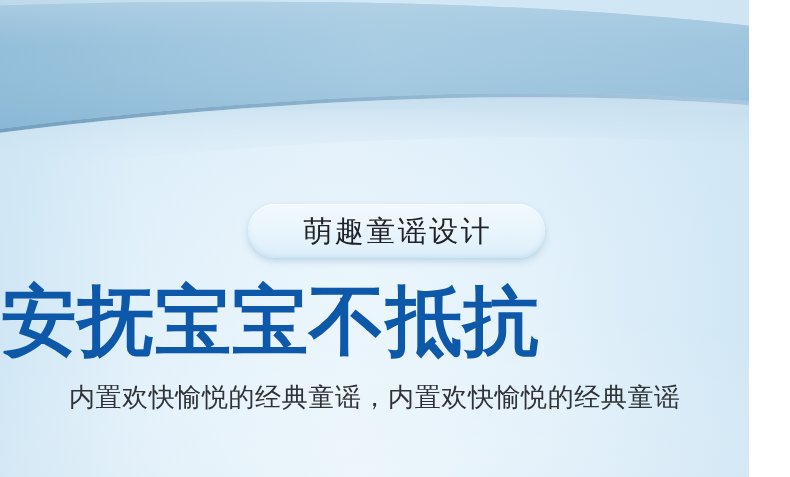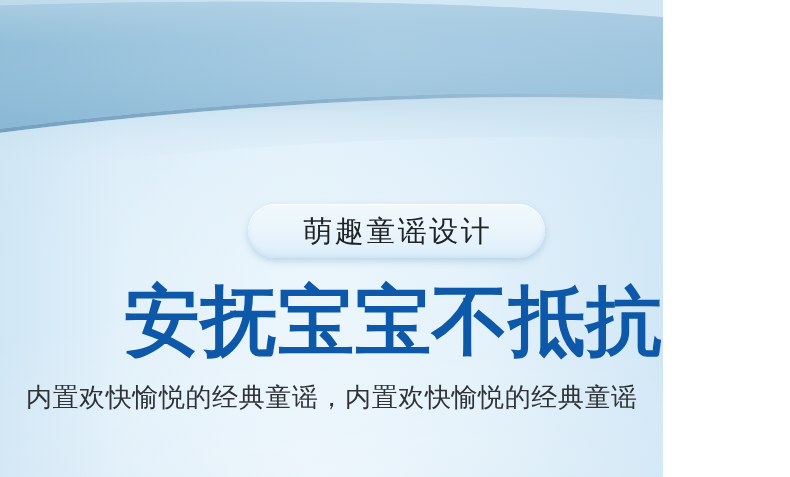--- a/index.html
+++ b/index.html
@@ -9,21 +9,21 @@
   }
   body {
     width: 790px;
     height: 477px;
     overflow: hidden;
     font-family: "Liberation Sans", "DejaVu Sans", sans-serif;
   }
 
   .banner {
     position: relative;
-    width: 663px;
+    width: 749px;
     height: 477px;
     overflow: hidden;
     background: #c4b5fd;
     text-decoration: underline;
   }
 
   
   .bg-base {
     position: absolute;
     inset: 0;
@@ -85,22 +85,21 @@
     font-weight: 400;
     white-space: nowrap;
   }
 
   
   .headline {
     position: absolute;
     left: 0;
     right: 0;
     top: 282px;
-    text-align: right;
-    margin-left: 15px;
+    text-align: left;
   }
   .headline-text {
     display: inline-block;
     font-size: 76px;
     line-height: 78px;
     font-weight: bold;
     color: #0d58a8;
     letter-spacing: 1px;
     text-indent: 1px;
     white-space: nowrap;

